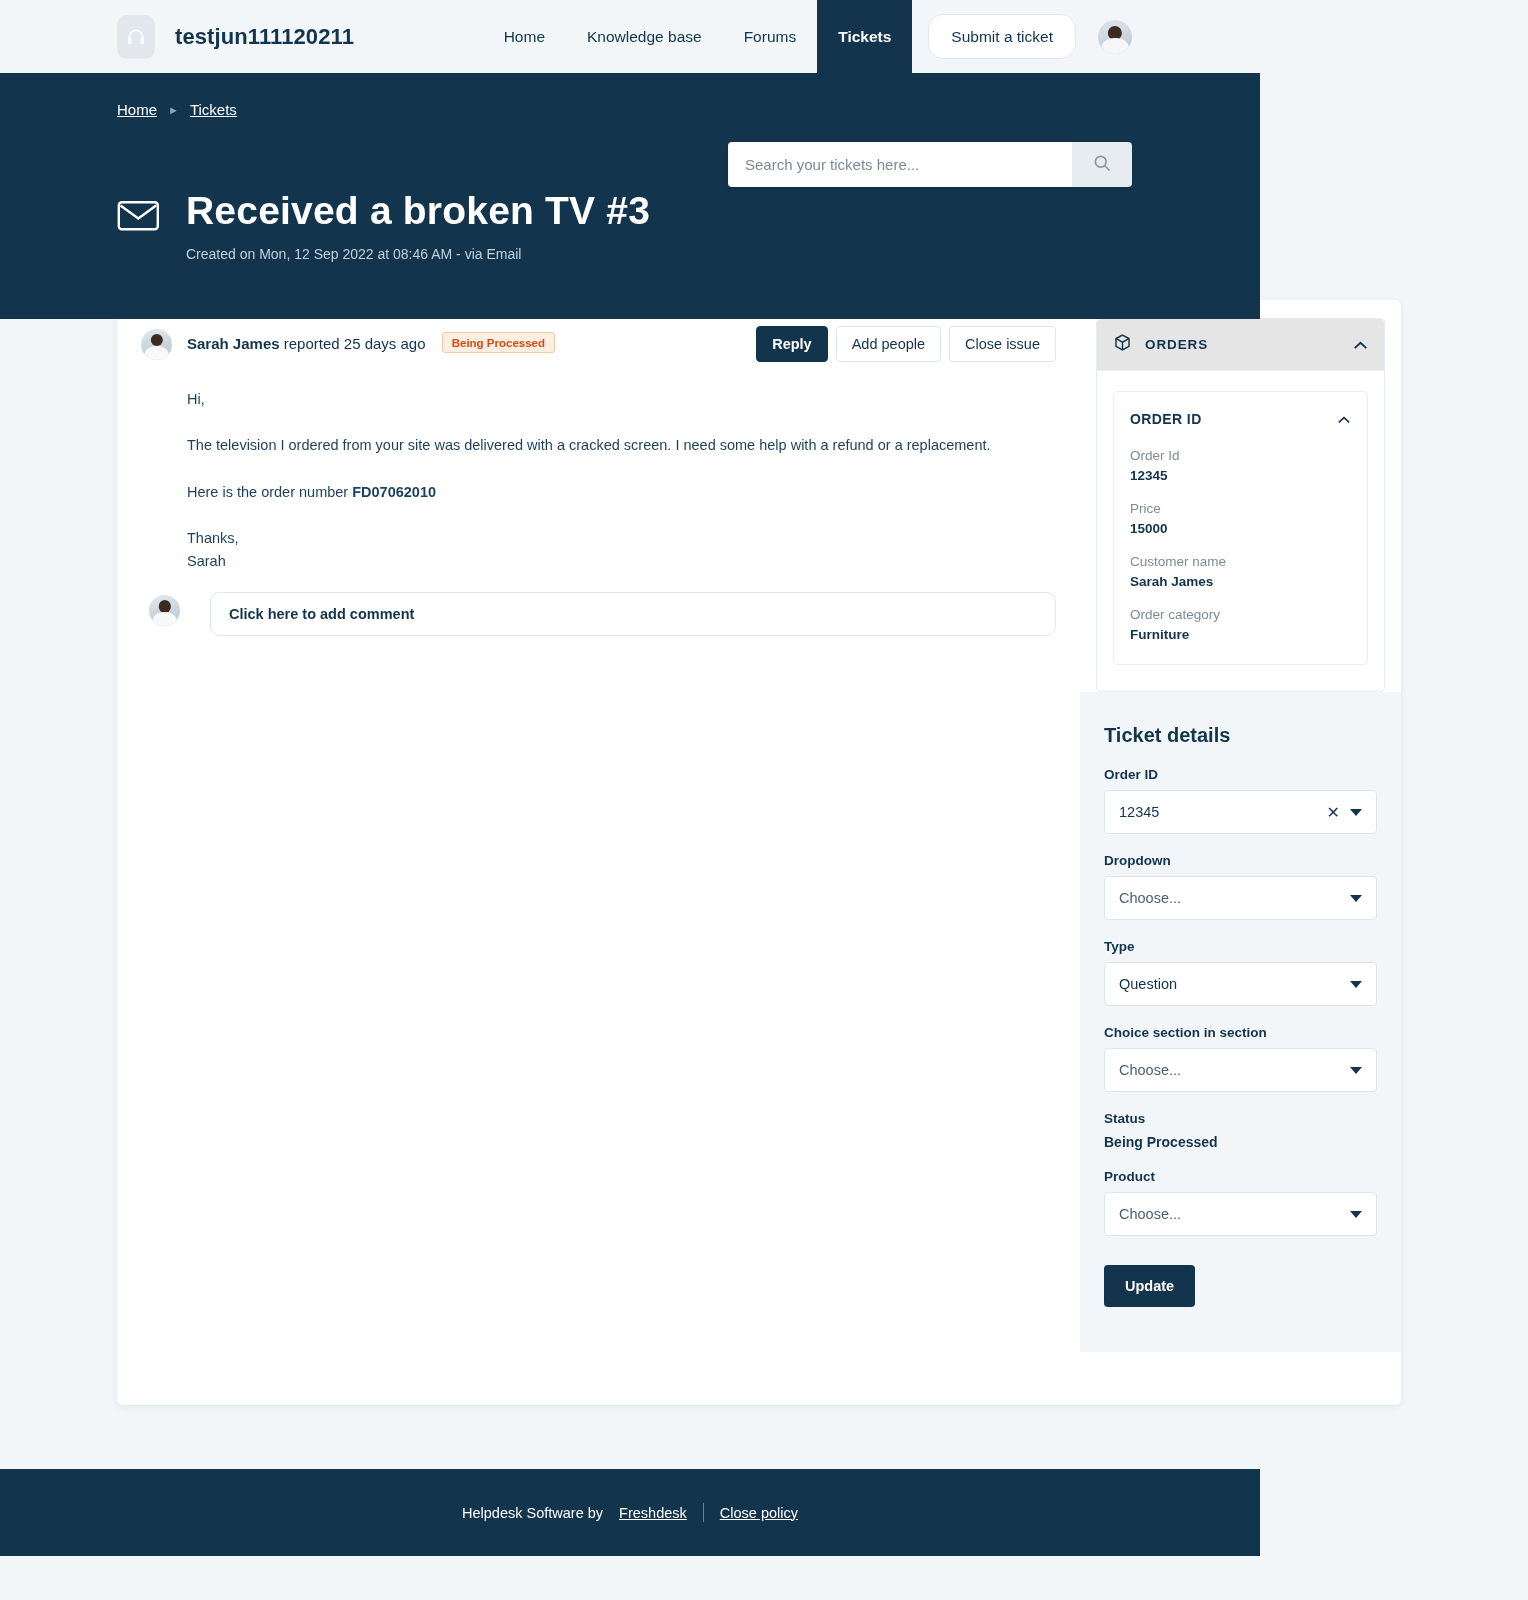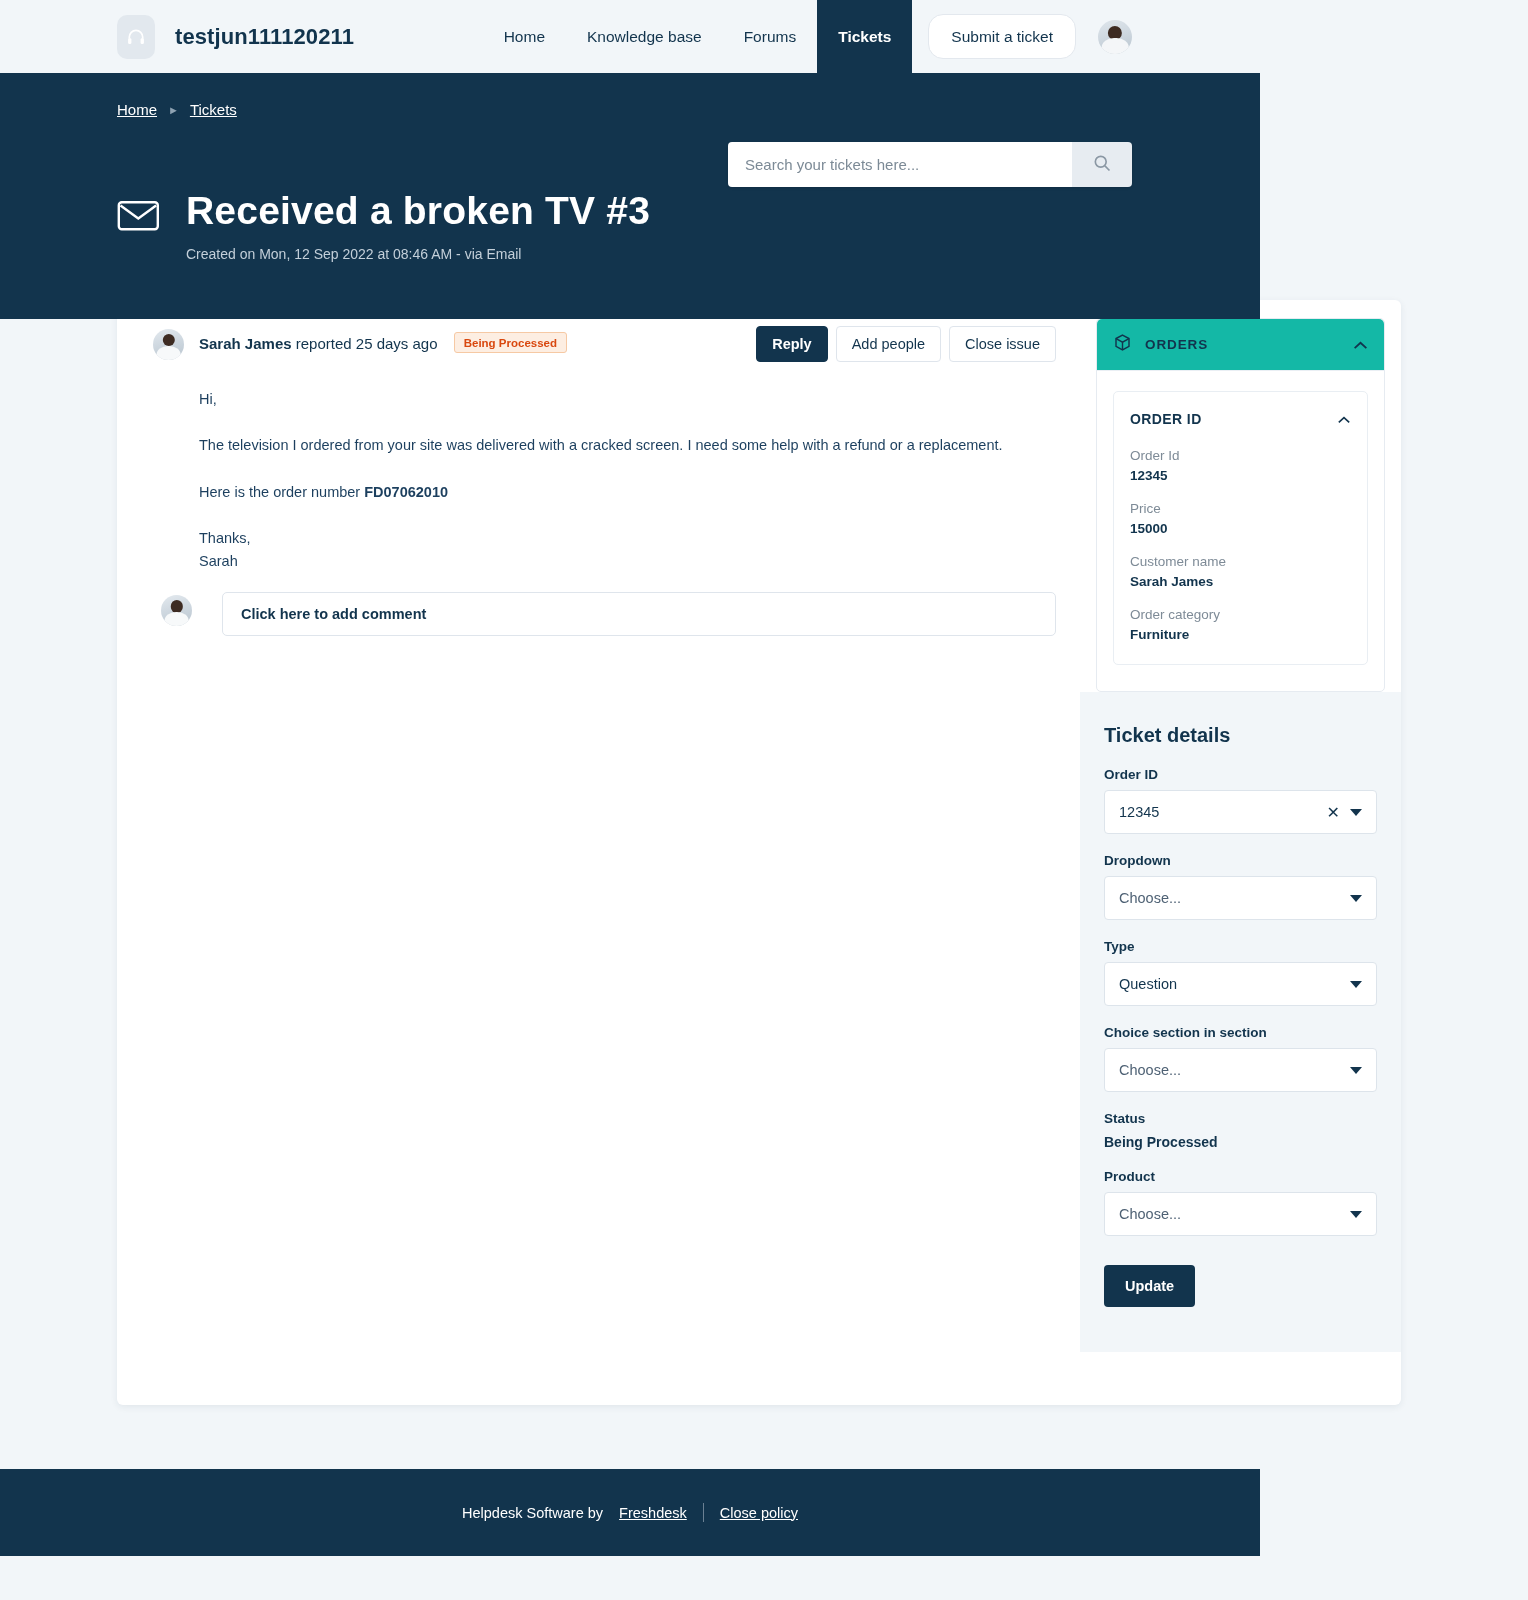--- a/index.html
+++ b/index.html
@@ -81,21 +81,21 @@
   .ticket-title { font-size: 39px; font-weight: 700; color: #ffffff; line-height: 1.15; letter-spacing: .2px; }
   .ticket-meta { font-size: 14px; color: #c3cfd9; margin-top: 12px; }
 
   
   .content { display: flex; padding: 0 117px; align-items: flex-start; }
   .main-card {
     background: #ffffff; border-radius: 6px; width: 1284px;
     box-shadow: 0 2px 7px rgba(20,50,80,.08);
     display: flex; margin-top: -19px; min-height: 1105px;
   }
-  .convo { width: 963px; padding: 26px 24px 0 36px; }
+  .convo { width: 963px; padding: 26px 24px 0 24px; }
   .convo-head { display: flex; align-items: flex-start; }
   .convo-avatar {
     width: 31px; height: 31px; border-radius: 50%; flex: none; margin-right: 15px; margin-top: 3px;
     background: linear-gradient(165deg,#e4eaef 0%,#cfd8e0 45%,#b9c5cf 100%);
     overflow: hidden; position: relative;
   }
   .convo-avatar::before {
     content:""; position:absolute; left:50%; top:16%; width:40%; height:40%;
     transform: translateX(-50%); border-radius:50%; background:#3d2b22;
   }
@@ -118,31 +118,31 @@
   .btn-primary { background: #12344d; color: #ffffff; border: 1px solid #12344d; font-weight: 700; }
   .btn-ghost { background: #ffffff; color: #12344d; border: 1px solid #dfe5ec; }
 
   .msg { color: #1c3f5e; font-size: 14.5px; line-height: 1.55; padding-left: 46px; margin-top: 26px; }
   .msg p { margin-bottom: 24px; }
   .msg p.tight { margin-bottom: 0; }
   .msg b { font-weight: 700; }
 
   .comment-row { display: flex; align-items: flex-start; padding-left: 8px; margin-top: 20px; }
   .comment-box {
-    flex: 1; margin-left: 15px; border: 1px solid #dfe5ec; border-radius: 5px;
+    flex: 1; margin-left: 15px; border: 1px solid #dfe5ec; border-radius: 10px;
     height: 44px; display: flex; align-items: center; padding: 0 18px;
     font-size: 14.5px; font-weight: 700; color: #12344d; cursor: text; background:#fff;
   }
 
   
   .sidebar { width: 321px; flex: none; }
   .orders-panel { padding: 18px 16px 0 16px; }
   .orders-card { border: 1px solid #e6ebf1; border-radius: 5px; background:#fff; }
   .orders-head {
-    background: #14b8a6; border-bottom: 1px solid #eaeff4;
+    background: #e5e5e5; border-bottom: 1px solid #eaeff4;
     display: flex; align-items: center; gap: 13px; padding: 14px 16px;
     border-radius: 5px 5px 0 0; cursor: pointer;
   }
   .orders-title { font-size: 13.5px; font-weight: 700; color: #12344d; letter-spacing: .9px; }
   .chev { margin-left: auto; color: #12344d; }
   .order-box { margin: 20px 16px 26px 16px; border: 1px solid #e9eef3; border-radius: 5px; padding: 18px 16px 22px 16px; }
   .order-box-head { display: flex; align-items: center; margin-bottom: 20px; cursor: pointer; }
   .order-box-title { font-size: 14px; font-weight: 700; color: #12344d; letter-spacing: .4px; }
   .field { margin-bottom: 18px; }
   .field:last-child { margin-bottom: 0; }

